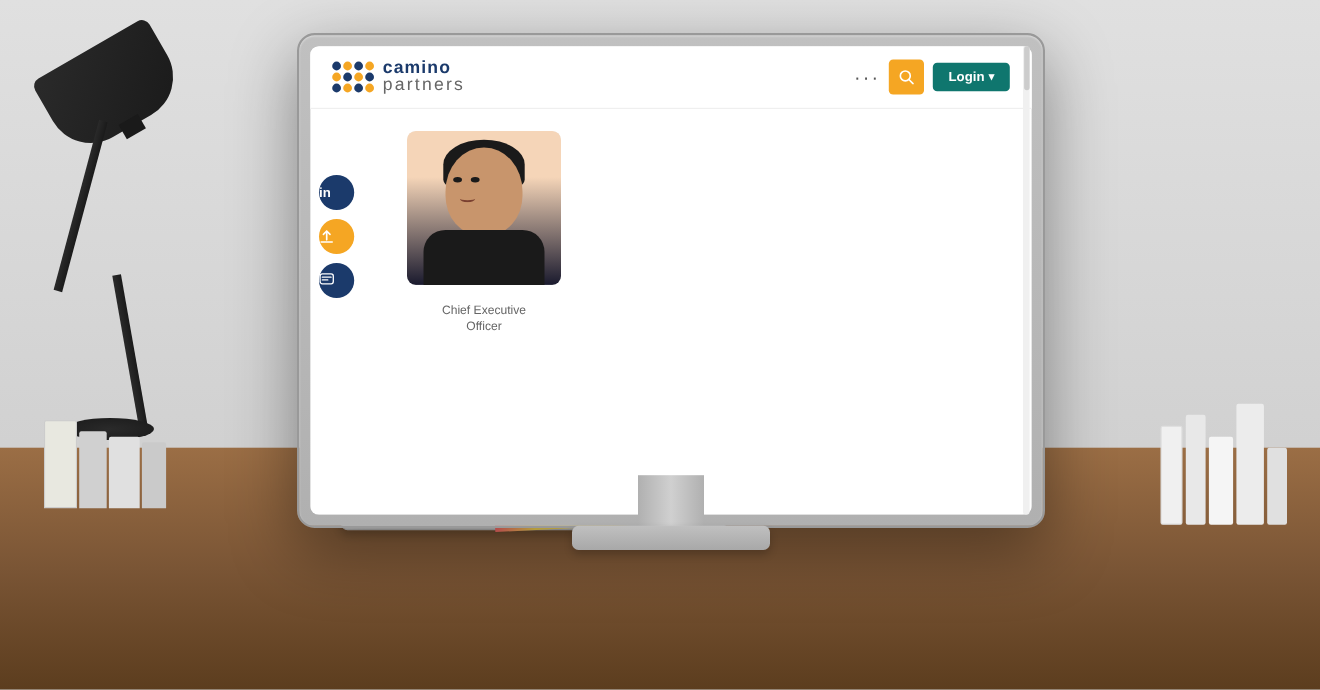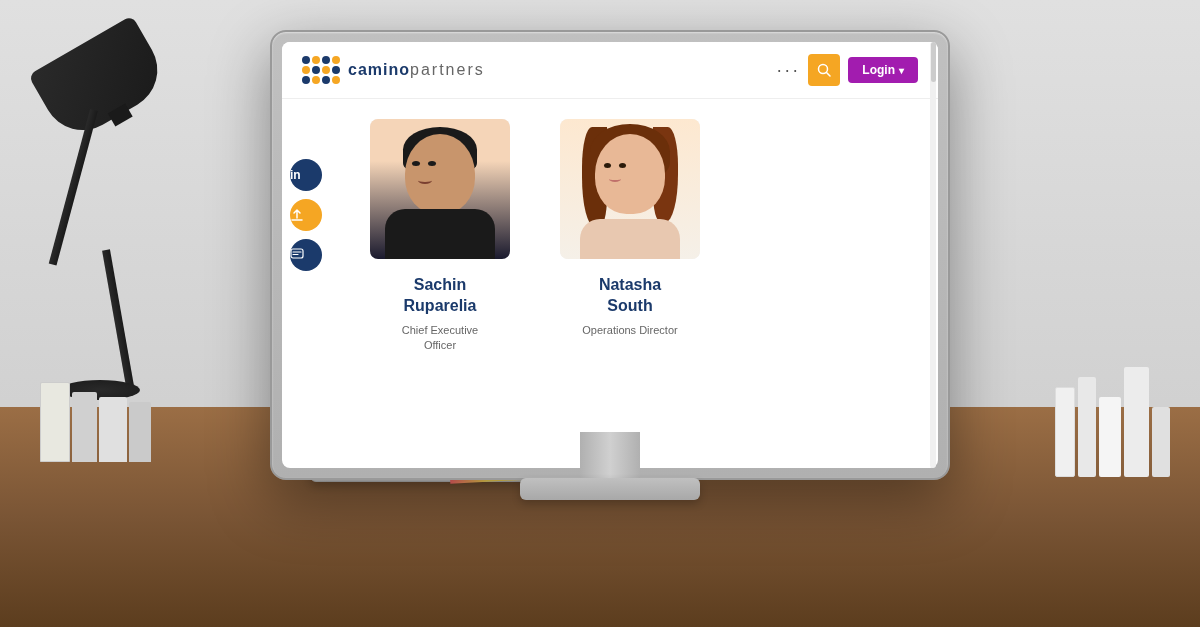--- a/index.html
+++ b/index.html
@@ -238,21 +238,21 @@
       width: 8px;
       height: 8px;
       border-radius: 50%;
       background: #F5A623;
     }
 
     .dot.dark { background: #1B3A6B; }
 
     .logo-text-area {
       display: flex;
-      flex-direction: row;
+      flex-direction: column;
       line-height: 1;
     }
 
     .logo-camino {
       font-size: 16px;
       font-weight: 700;
       color: #1B3A6B;
       letter-spacing: 1px;
     }
 
@@ -284,21 +284,21 @@
       height: 32px;
       display: flex;
       align-items: center;
       justify-content: center;
       cursor: pointer;
       color: white;
       font-size: 14px;
     }
 
     .login-btn {
-      background: #a21caf;
+      background: #0f766e;
       border: none;
       border-radius: 4px;
       padding: 6px 14px;
       color: white;
       font-weight: 600;
       font-size: 12px;
       cursor: pointer;
       display: flex;
       align-items: center;
       gap: 4px;
@@ -638,46 +638,24 @@
                     <div class="hair-sachin"></div>
                     <div class="face face-sachin"></div>
                     <div class="body-sachin"></div>
 
                     <div style="position:absolute;top:42px;left:42px;width:8px;height:5px;background:#1a1a1a;border-radius:50%;"></div>
                     <div style="position:absolute;top:42px;left:58px;width:8px;height:5px;background:#1a1a1a;border-radius:50%;"></div>
 
                     <div style="position:absolute;top:58px;left:48px;width:14px;height:7px;border-bottom:2px solid #7a4030;border-radius:0 0 50% 50%;"></div>
                   </div>
                 </div>
-                <div class="member-name">Sachin<br>Ruparelia</div>
                 <div class="member-title">Chief Executive<br>Officer</div>
               </div>
 
 
-              <div class="team-member">
-                <div class="avatar-container">
-                  <div class="avatar-natasha" style="position:relative;width:100%;height:100%;background:linear-gradient(180deg,#fde8d0 0%,#f5f0e8 100%);">
-
-                    <div style="position:absolute;top:8px;left:22px;width:25px;height:100px;background:#6b2f0a;border-radius:40% 0 30% 50%;"></div>
-
-                    <div style="position:absolute;top:8px;right:22px;width:25px;height:95px;background:#7a3510;border-radius:0 40% 50% 30%;"></div>
-
-                    <div class="hair-natasha"></div>
-                    <div class="face face-natasha"></div>
-                    <div class="body-natasha"></div>
-
-                    <div style="position:absolute;top:44px;left:44px;width:7px;height:5px;background:#2a1a0a;border-radius:50%;"></div>
-                    <div style="position:absolute;top:44px;left:59px;width:7px;height:5px;background:#2a1a0a;border-radius:50%;"></div>
-
-                    <div style="position:absolute;top:57px;left:49px;width:12px;height:6px;border-bottom:2px solid #c0706a;border-radius:0 0 50% 50%;"></div>
-                  </div>
-                </div>
-                <div class="member-name">Natasha<br>South</div>
-                <div class="member-title">Operations Director</div>
-              </div>
 
             </div>
           </div>
 
         </div>
       </div>
 
     </div>
 
     <div style="position:absolute;top:10px;right:12px;width:5px;height:40px;background:#ccc;border-radius:3px;z-index:10;"></div>

